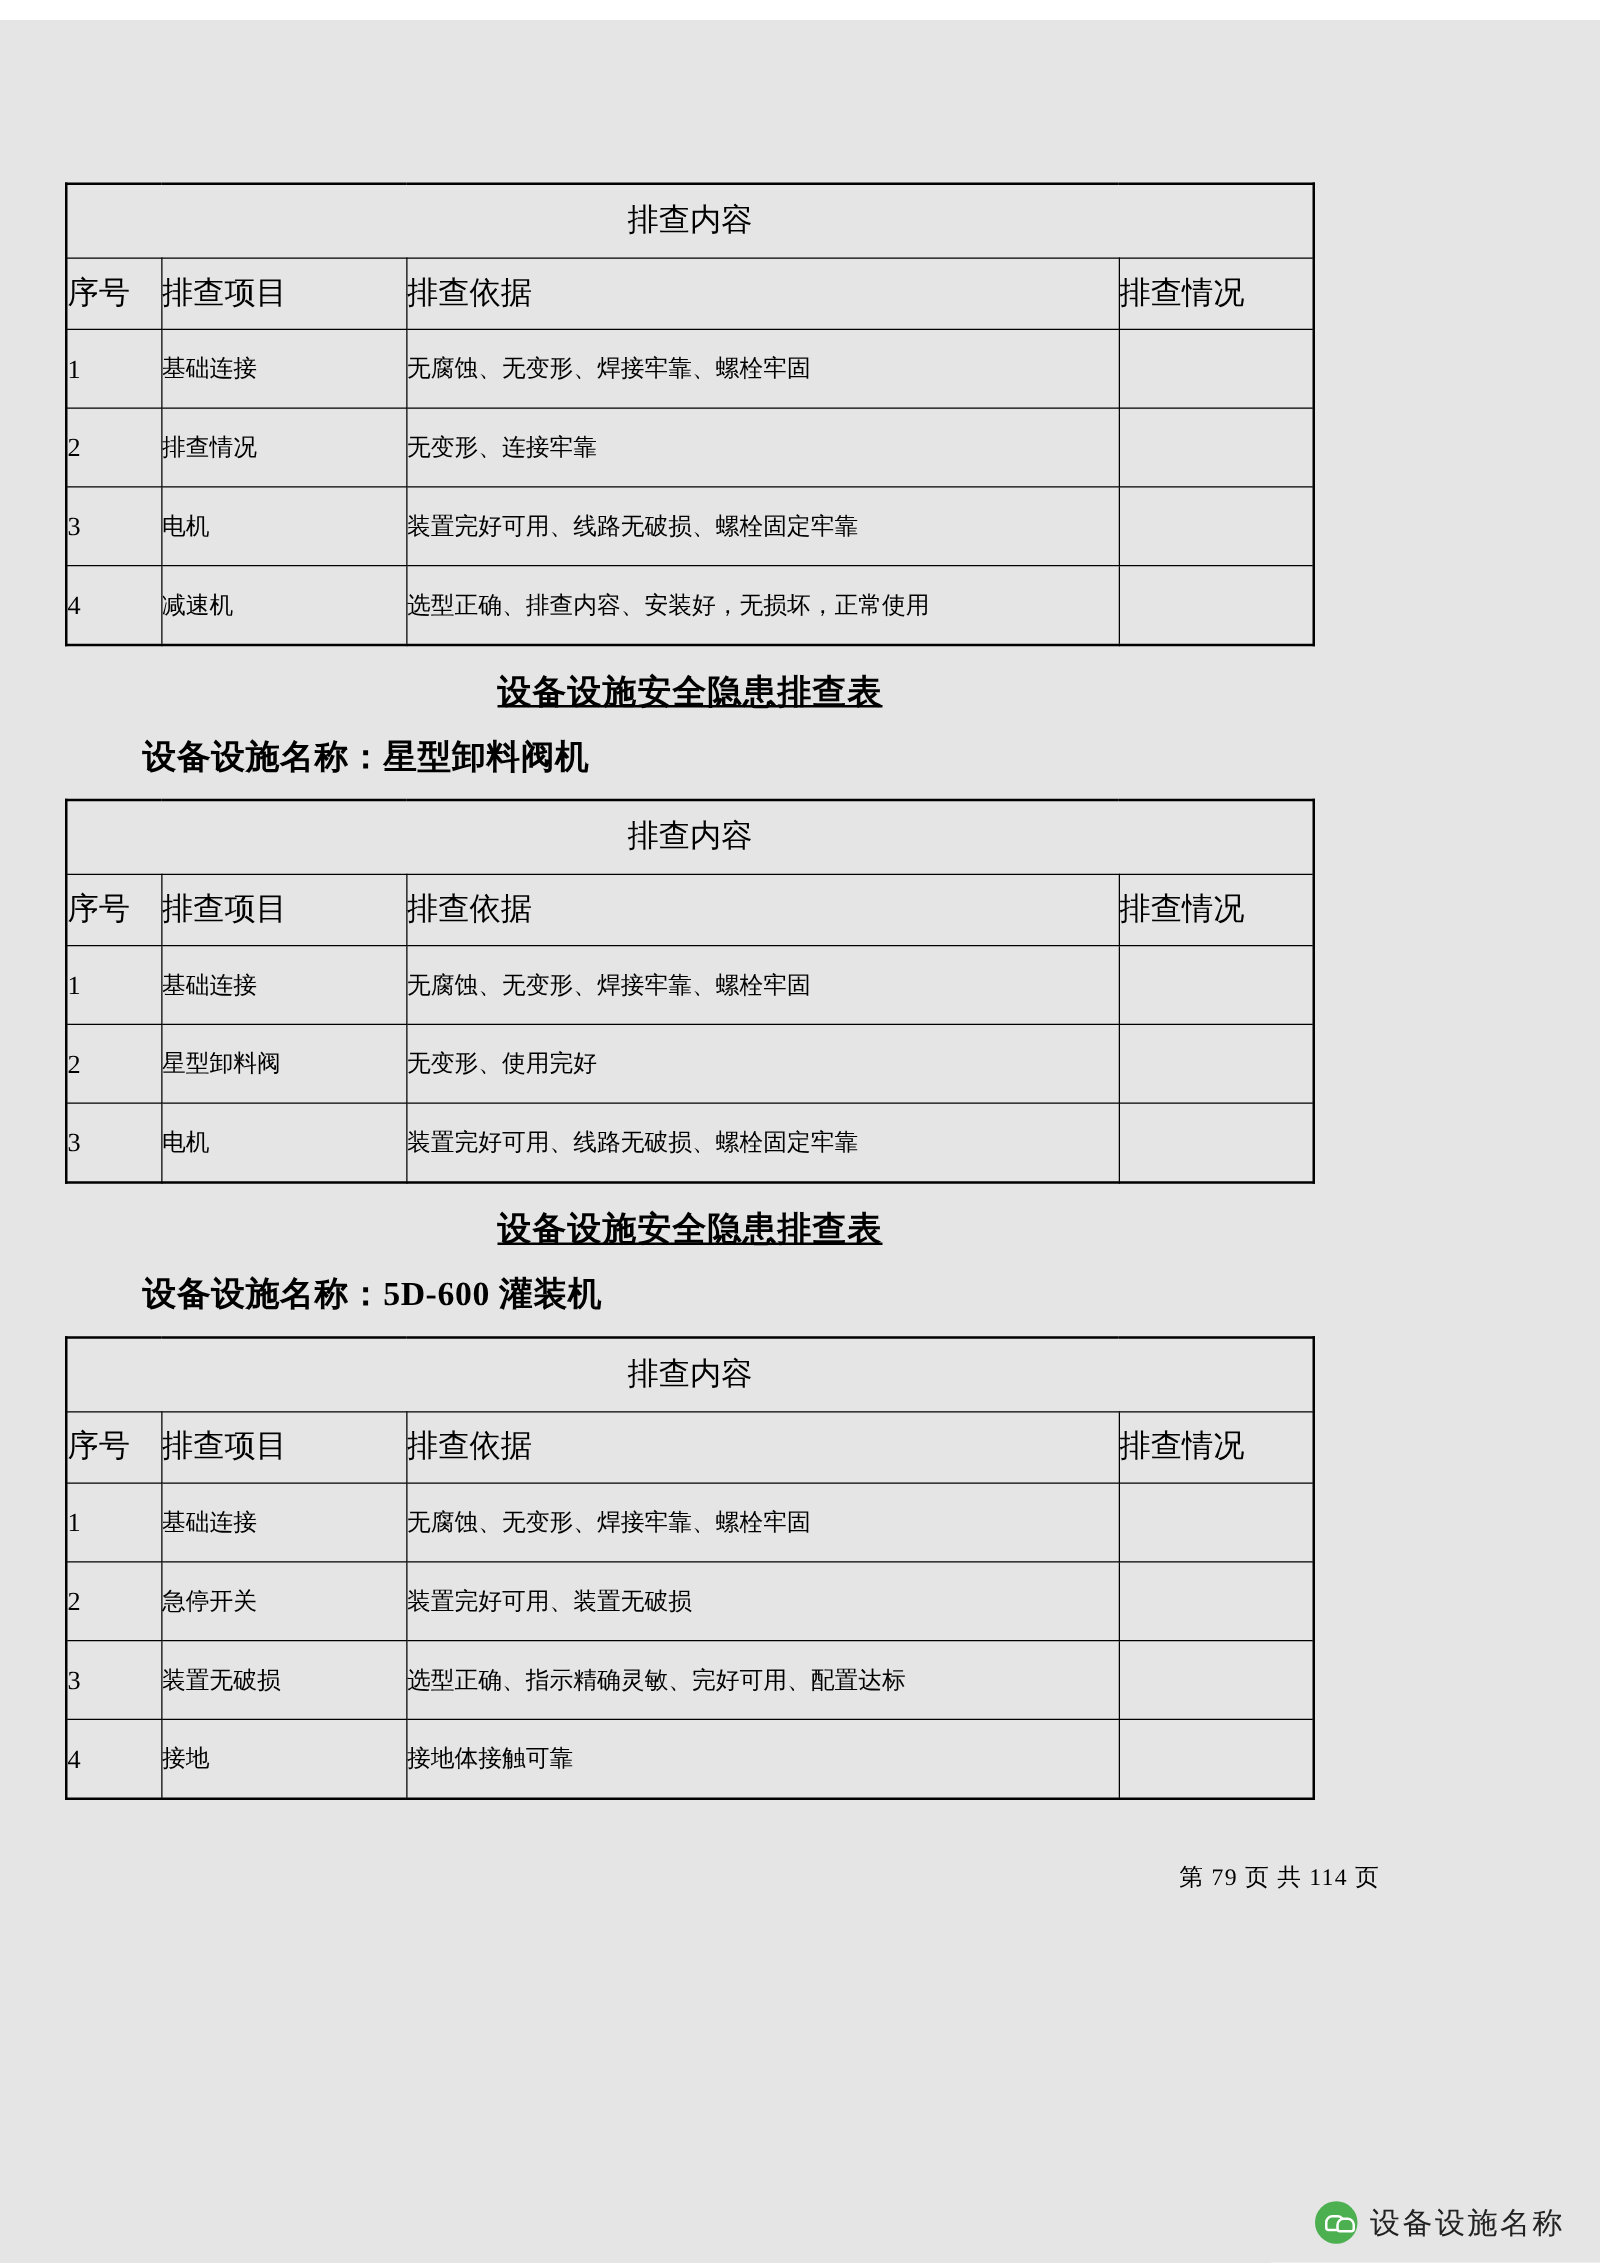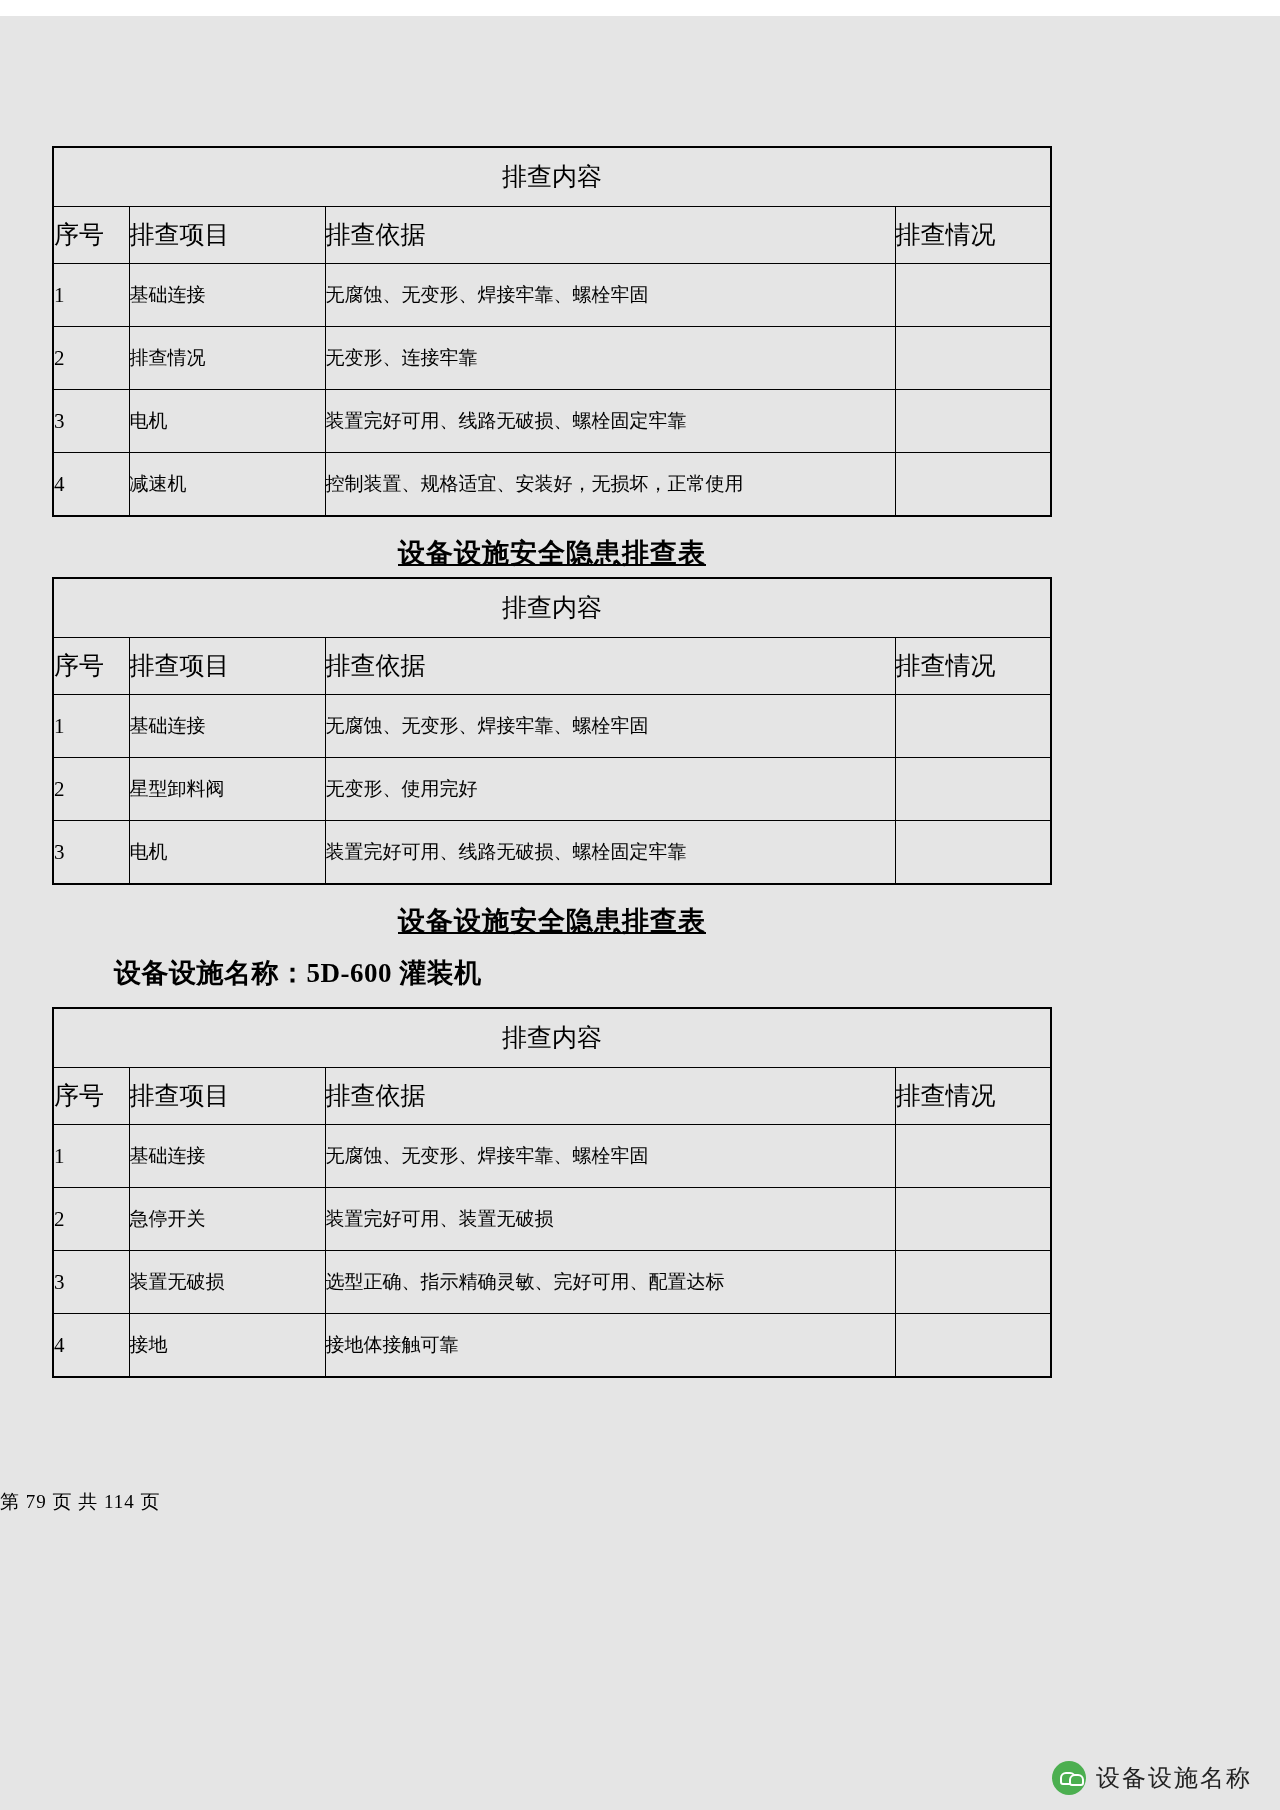--- a/index.html
+++ b/index.html
@@ -97,21 +97,21 @@
     letter-spacing: 0.5px;
   }
   .equip-line .lbl { font-weight: bold; }
   .equip-line .val { font-weight: bold; }
 
   .footer {
     position: absolute;
     left: 0;
     top: 1473px;
     width: 1104px;
-    text-align: left;
+    text-align: right;
     font-size: 19px;
     letter-spacing: 1px;
   }
 
   .wm {
     position: absolute;
     right: 28px;
     top: 1745px;
     display: flex;
     align-items: center;
@@ -185,27 +185,30 @@
         </tr>
         <tr>
           <td class="seq">3</td>
           <td class="item">电机</td>
           <td class="basis">装置完好可用、线路无破损、螺栓固定牢靠</td>
           <td class="stat"></td>
         </tr>
         <tr>
           <td class="seq">4</td>
           <td class="item">减速机</td>
-          <td class="basis">控制装置、规格适宜、安装好，无损坏，正常使用</td>
+          <td class="basis">选型正确、排查内容、安装好，无损坏，正常使用</td>
           <td class="stat"></td>
         </tr>
       </tbody>
     </table>
 
     <div class="doc-title">设备设施安全隐患排查表</div>
+    <div class="equip-line">
+      <span class="lbl">设备设施名称：</span><span class="val">星型卸料阀机</span>
+    </div>
 
     <table class="chk">
       <colgroup>
         <col class="c-seq">
           <col class="c-item">
           <col class="c-basis">
           <col class="c-stat">
       </colgroup>
       <tbody>
         <tr>

